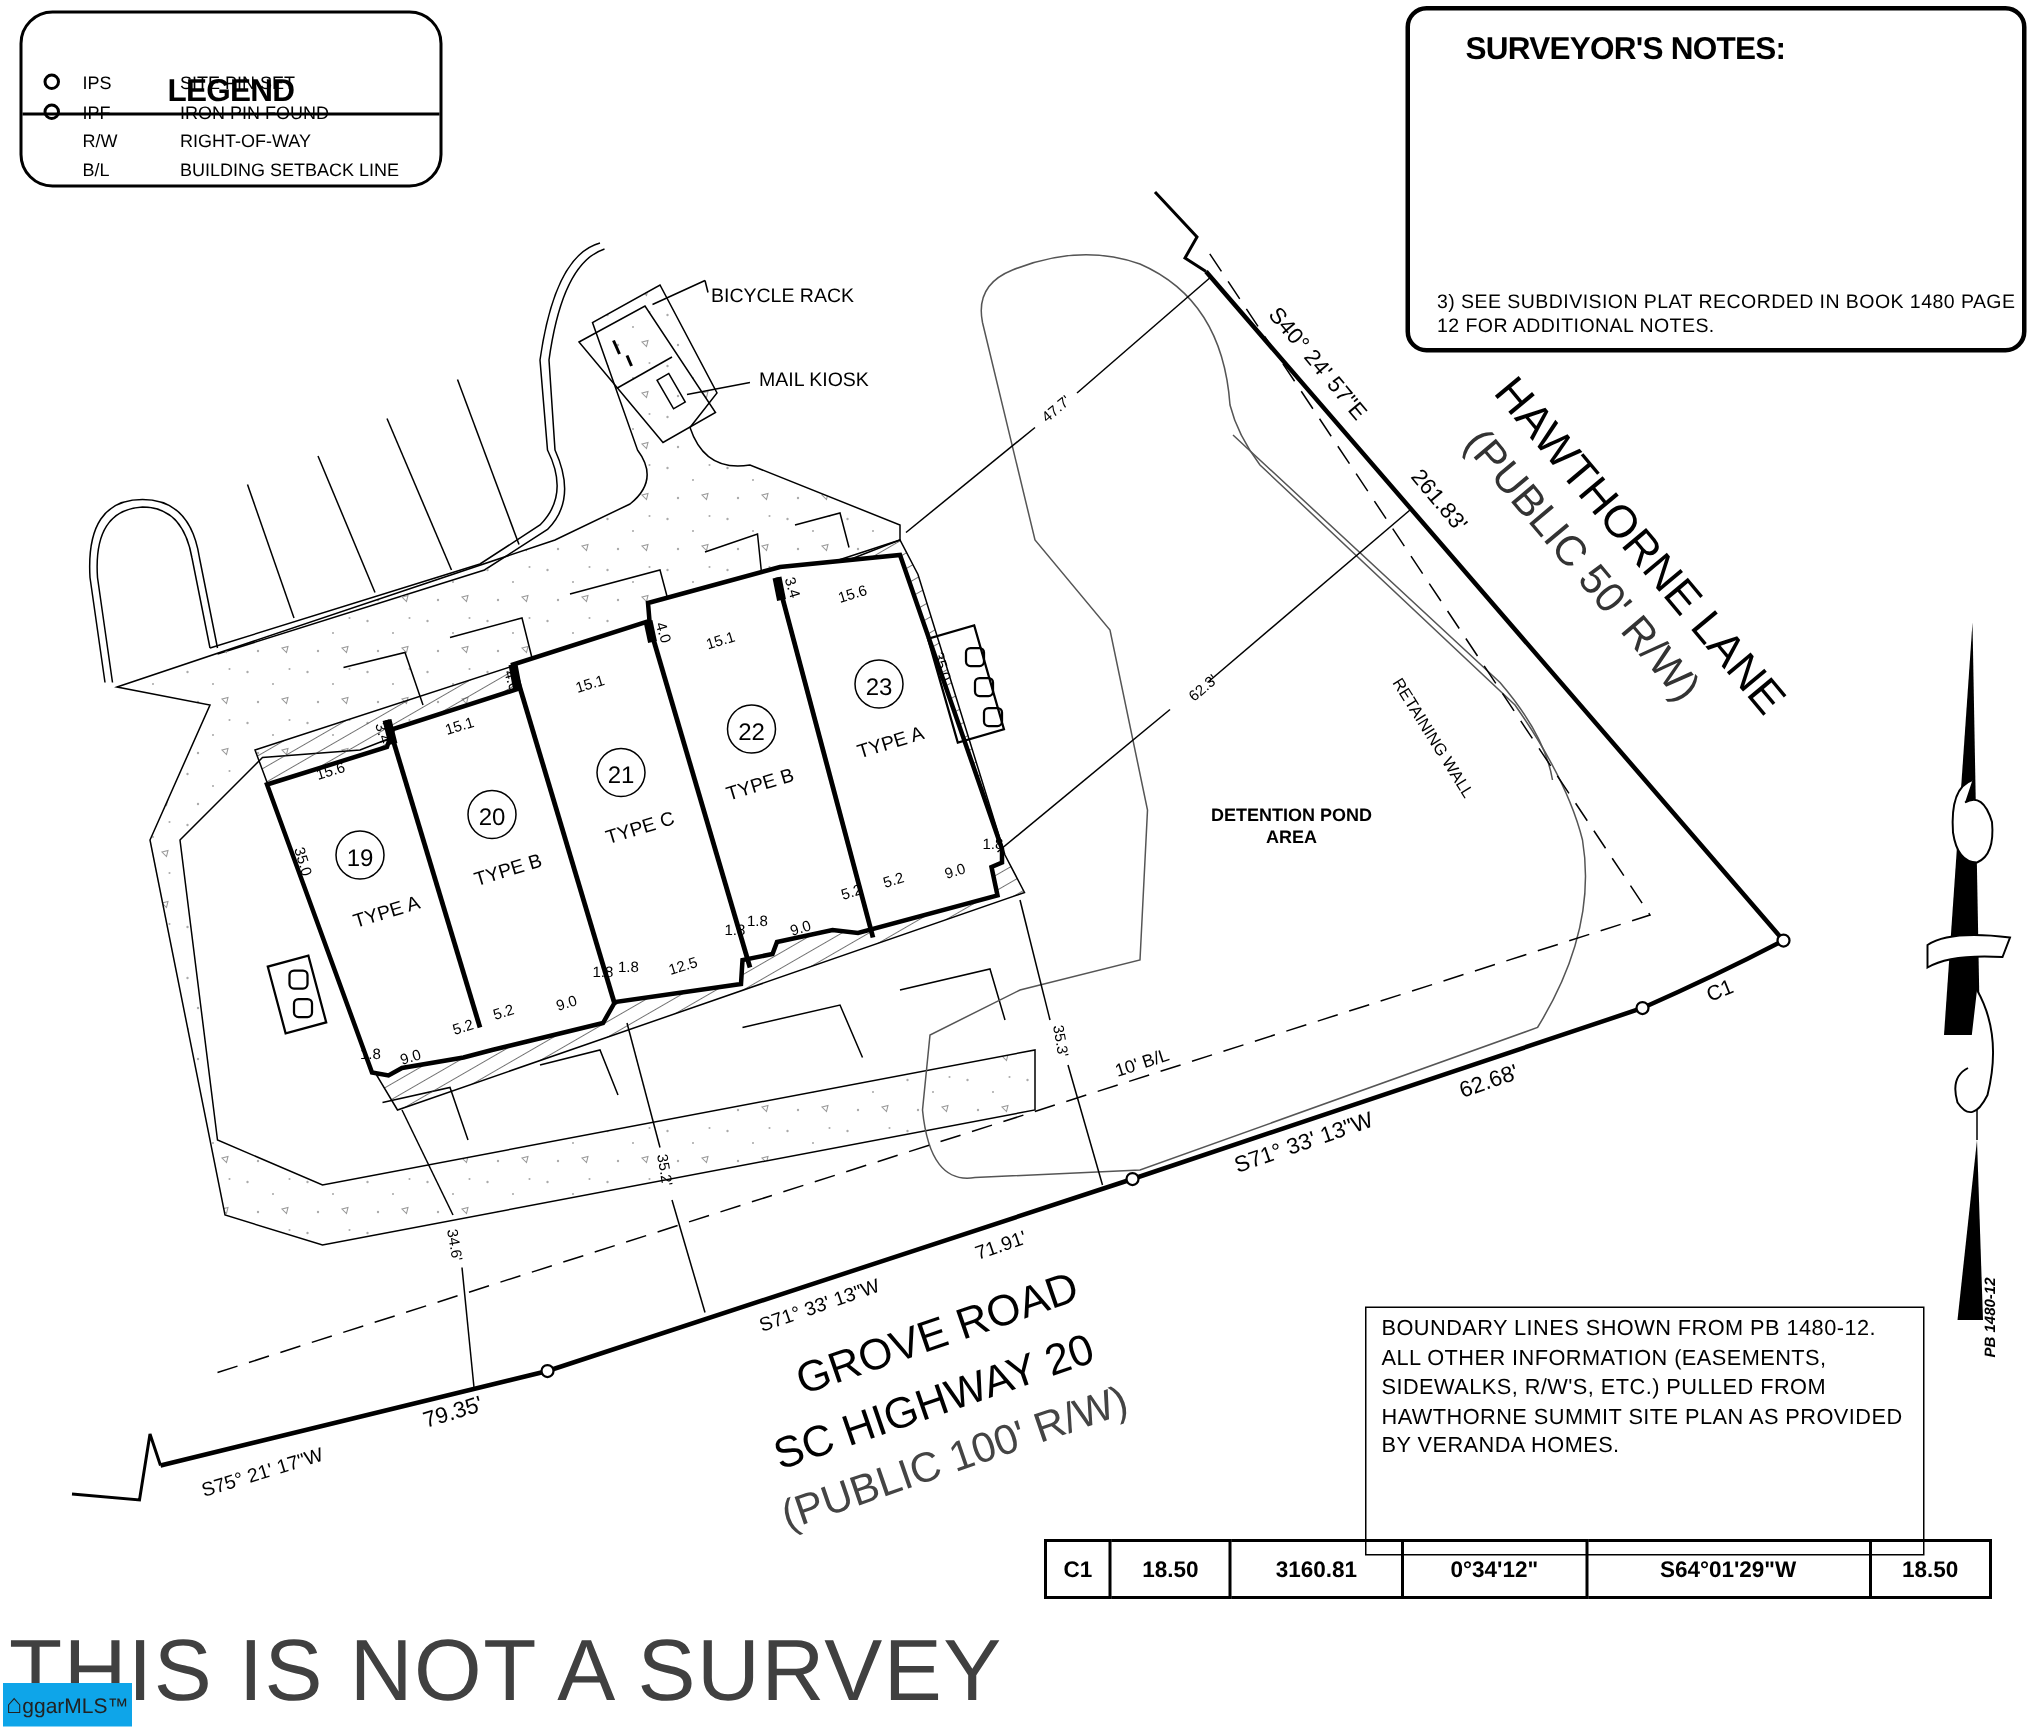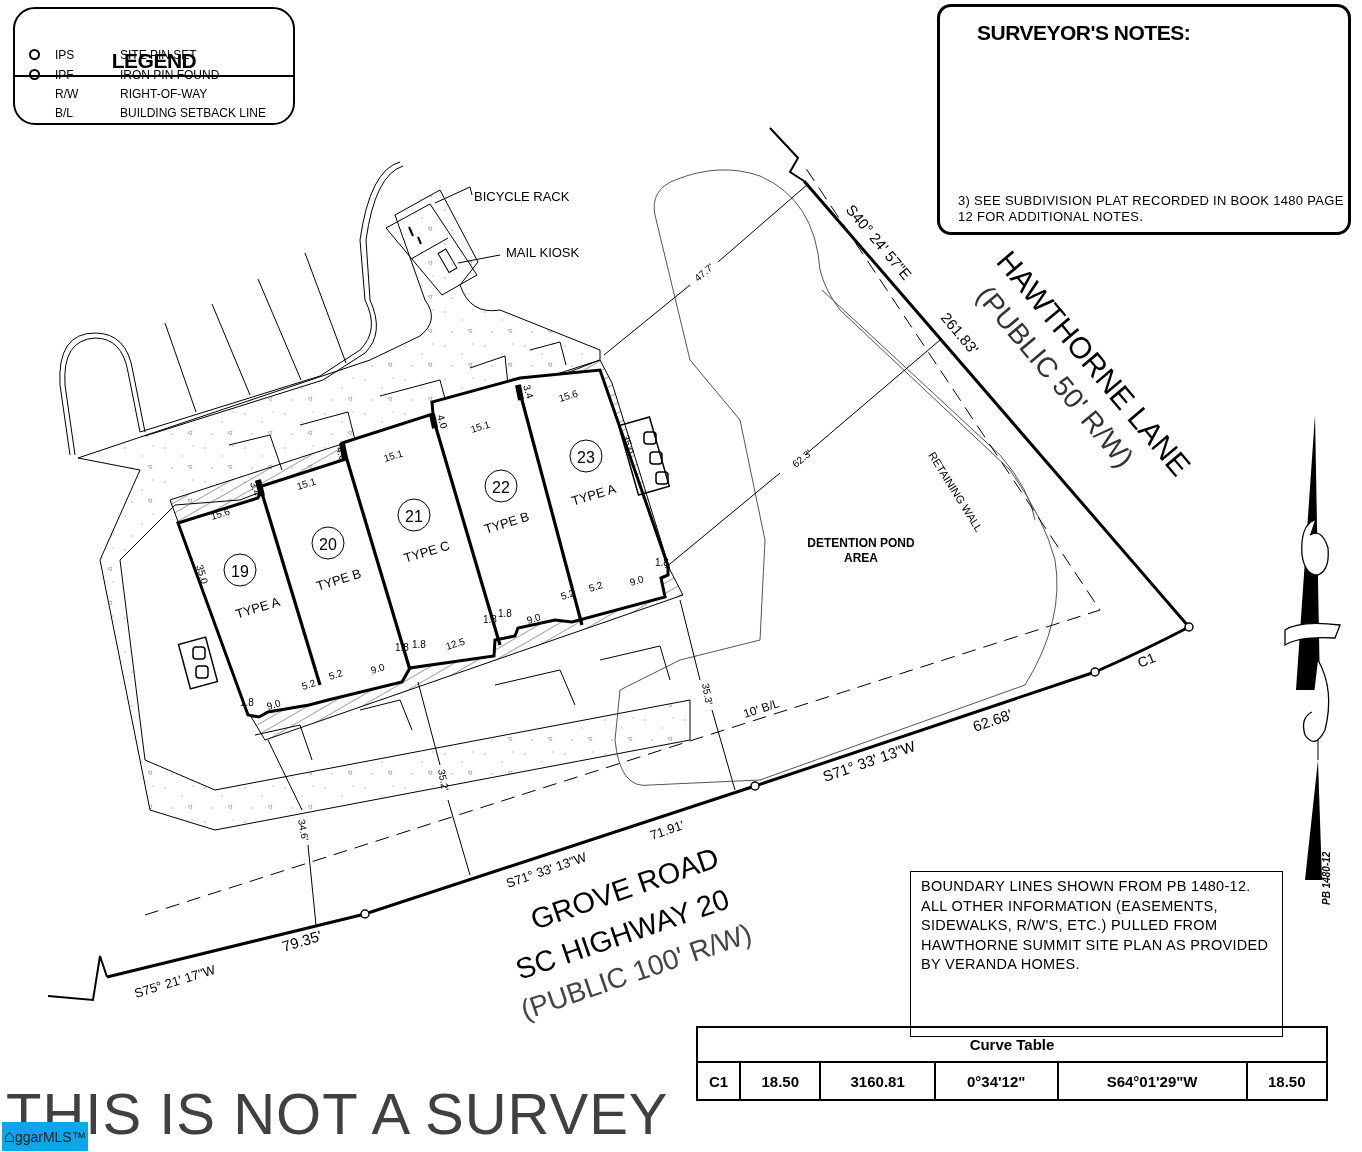--- a/index.html
+++ b/index.html
@@ -268,23 +268,20 @@
 
 <div class="notes-box">
   <div class="notes-title">SURVEYOR'S NOTES:</div>
   <div class="note" style="top:186px">3) SEE SUBDIVISION PLAT RECORDED IN BOOK 1480 PAGE 12 FOR ADDITIONAL NOTES.</div>
 </div>
 
 <div class="info-box">BOUNDARY LINES SHOWN FROM PB 1480-12. ALL OTHER INFORMATION (EASEMENTS, SIDEWALKS, R/W'S, ETC.) PULLED FROM HAWTHORNE SUMMIT SITE PLAN AS PROVIDED BY VERANDA HOMES.</div>
 
 <table class="curve-table">
   <tbody>
-      <tr class="title-row">
-        <td colspan="6">Curve Table</td>
-      </tr>
   <tr class="data-row">
     <td>C1</td>
     <td>18.50</td>
     <td>3160.81</td>
     <td>0°34'12"</td>
     <td>S64°01'29"W</td>
     <td>18.50</td>
   </tr>
 </tbody>
   </table>

